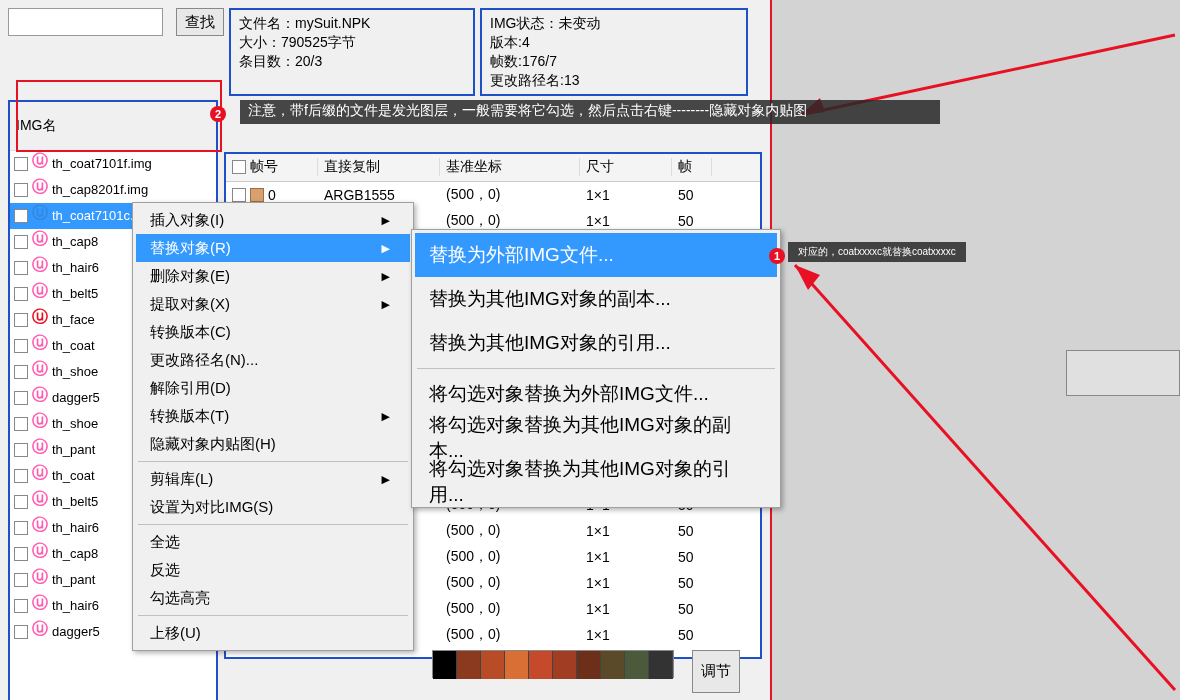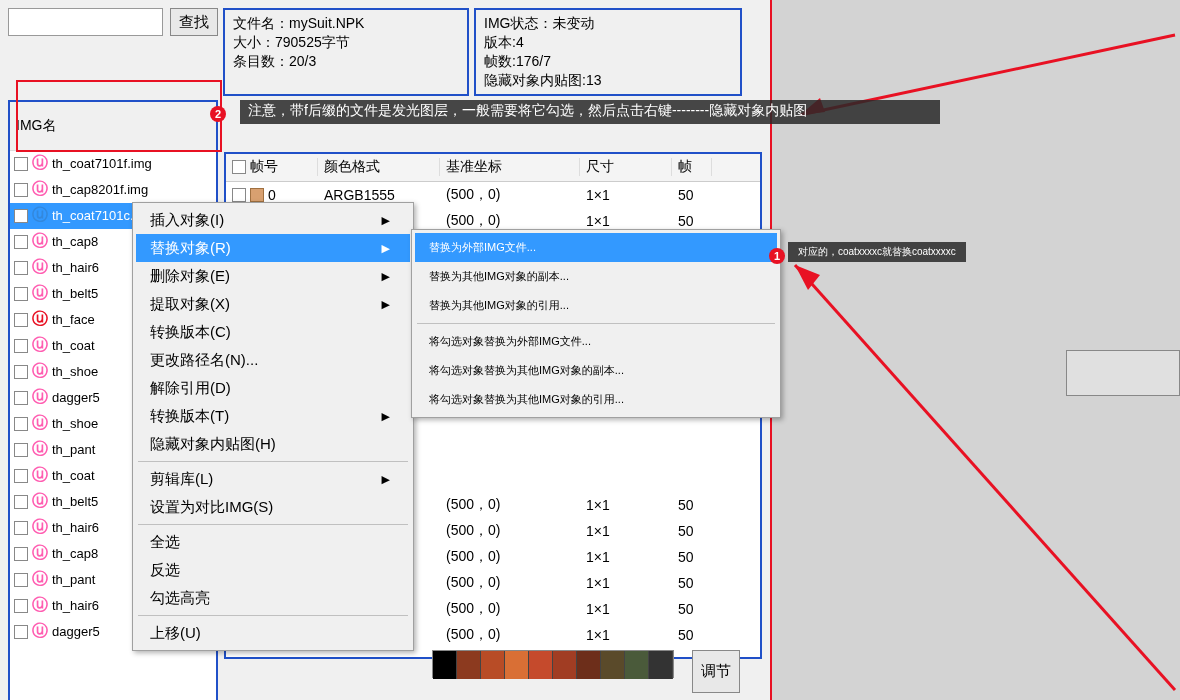--- a/index.html
+++ b/index.html
@@ -14,21 +14,21 @@
 .info-box.w1 { width: 246px; }
 .info-box.w2 { width: 268px; }
 
 .cols { display: flex; gap: 6px; padding: 0 8px; }
 .left-col { width: 210px; }
 .right-col { flex: 1; }
 
 .img-list-panel { border: 2px solid #2050c8; background: #fff; }
 .img-list-header { padding: 15px 6px; font-size: 14px; background: #f0f0f0; border-bottom: 1px solid #ddd; }
 .img-list { height: 560px; overflow: hidden; }
-.img-row { display: flex; align-items: center; height: 26px; padding: 0 4px; gap: 3px; white-space: nowrap; }
+.img-row { display: flex; align-items: flex-end; height: 26px; padding: 6px 4px; gap: 3px; white-space: nowrap; }
 .img-row.sel { background: #3399ff; color: #fff; }
 .chk { width: 14px; height: 14px; border: 1px solid #888; background: #fff; flex-shrink: 0; }
 .cat-icon { width: 18px; height: 18px; display: inline-flex; align-items: center; justify-content: center; font-size: 12px; font-weight: bold; flex-shrink: 0; }
 .cat-pink { color: #ff5db1; }
 .cat-red { color: #e81123; }
 .cat-blue { color: #3388dd; }
 .cat-icon::before { content: "ⓤ"; font-size: 16px; }
 
 .highlight-box { position: absolute; left: 16px; top: 80px; width: 206px; height: 72px; border: 2px solid #e81123; pointer-events: none; z-index: 5; }
 .badge { position: absolute; width: 16px; height: 16px; border-radius: 50%; background: #e81123; color: #fff; font-size: 11px; font-weight: bold; display: flex; align-items: center; justify-content: center; z-index: 20; }
@@ -59,50 +59,50 @@
 .swatch { width: 24px; height: 28px; border-right: 1px solid #444; }
 .adjust-btn { position: absolute; left: 692px; top: 650px; width: 48px; height: 43px; background: #e8e8e8; border: 1px solid #888; cursor: pointer; font-size: 15px; }
 
 .ctx-menu { position: absolute; left: 132px; top: 202px; width: 282px; background: #f0f0f0; border: 1px solid #a0a0a0; box-shadow: 2px 2px 5px rgba(0,0,0,0.3); z-index: 10; padding: 3px; }
 .ctx-item { height: 28px; padding: 0 20px 0 14px; display: flex; align-items: center; justify-content: space-between; font-size: 15px; cursor: default; }
 .ctx-item.hl { background: #3399ff; color: #fff; }
 .ctx-sep { height: 1px; background: #c0c0c0; margin: 3px 2px; }
 .arrow { font-size: 11px; }
 
 .sub-menu { position: absolute; left: 411px; top: 229px; width: 370px; background: #f0f0f0; border: 1px solid #a0a0a0; box-shadow: 2px 2px 5px rgba(0,0,0,0.3); z-index: 11; padding: 3px; }
-.sub-item { height: 29px; padding: 0 14px; display: flex; align-items: center; font-size: 11px; cursor: default; }
+.sub-item { height: 44px; padding: 0 14px; display: flex; align-items: center; font-size: 19px; cursor: default; }
 .sub-item.hl { background: #3399ff; color: #fff; }
 
 .tip-box { position: absolute; left: 788px; top: 242px; background: rgba(40,40,40,0.85); color: #fff; font-size: 10px; padding: 3px 10px; z-index: 15; }
 
 .red-arrow { position: absolute; z-index: 14; pointer-events: none; }
 
 .right-box { position: absolute; right: 0; top: 350px; width: 114px; height: 46px; border: 1px solid #888; background: #e0e0e0; }
 </style>
 </head>
 <body>
 
 <div class="main-panel">
   <div class="top-row">
     <div class="search-group">
-      <div style="display:flex;gap:7px;">
+      <div style="display:flex;gap:13px;">
         <input class="search-input" style="">
         <button class="find-btn">查找</button>
       </div>
     </div>
     <div class="info-box w1">
       <div>文件名：mySuit.NPK</div>
       <div>大小：790525字节</div>
       <div>条目数：20/3</div>
     </div>
     <div class="info-box w2">
       <div>IMG状态：未变动</div>
       <div>版本:4</div>
       <div>帧数:176/7</div>
-      <div>隐藏对象内贴图:13</div>
+      <div>更改路径名:13</div>
     </div>
   </div>
 
   <div class="cols">
     <div class="left-col">
       <div class="img-list-panel">
         <div class="img-list-header">IMG名</div>
         <div class="img-list" id="img-list">
             <div class="img-row">
               <span class="chk"></span>
@@ -202,21 +202,21 @@
           </div>
       </div>
     </div>
     <div class="right-col">
       <div class="frame-panel">
         <div class="frame-header">
           <div class="fh c1">
               <span class="chk"></span>
               <span>帧号</span>
             </div>
-          <div class="fh c2">颜色格式</div>
+          <div class="fh c2">直接复制</div>
           <div class="fh c3">基准坐标</div>
           <div class="fh c4">尺寸</div>
           <div class="fh c5">帧</div>
         </div>
         <div class="frame-body" id="frame-body">
             <div class="frame-row">
               <div class="fc c1">
                 <span class="chk"></span>
                 <span class="mini-icon"></span>
                 <span>0</span>

